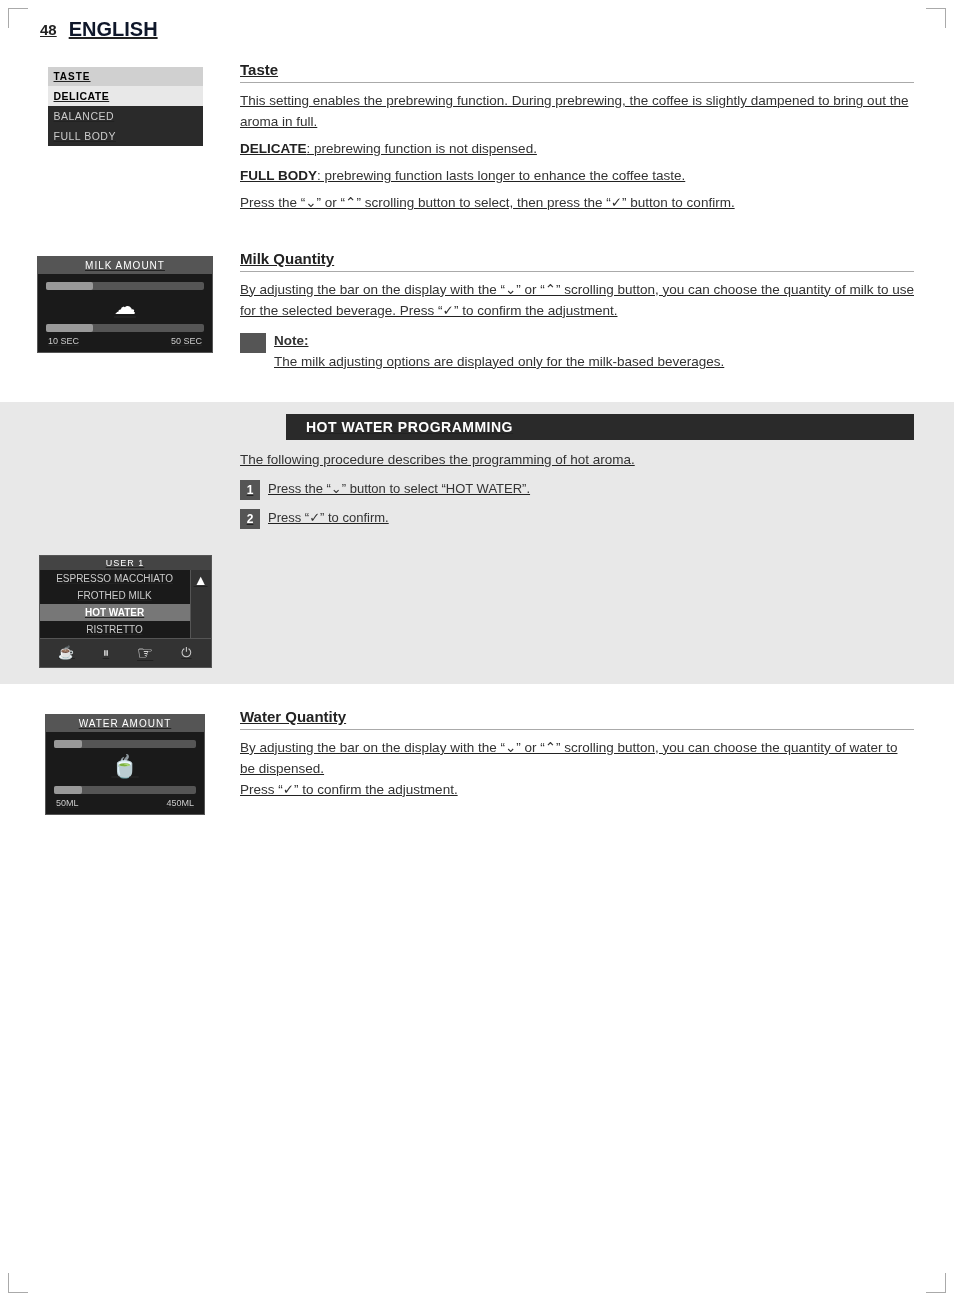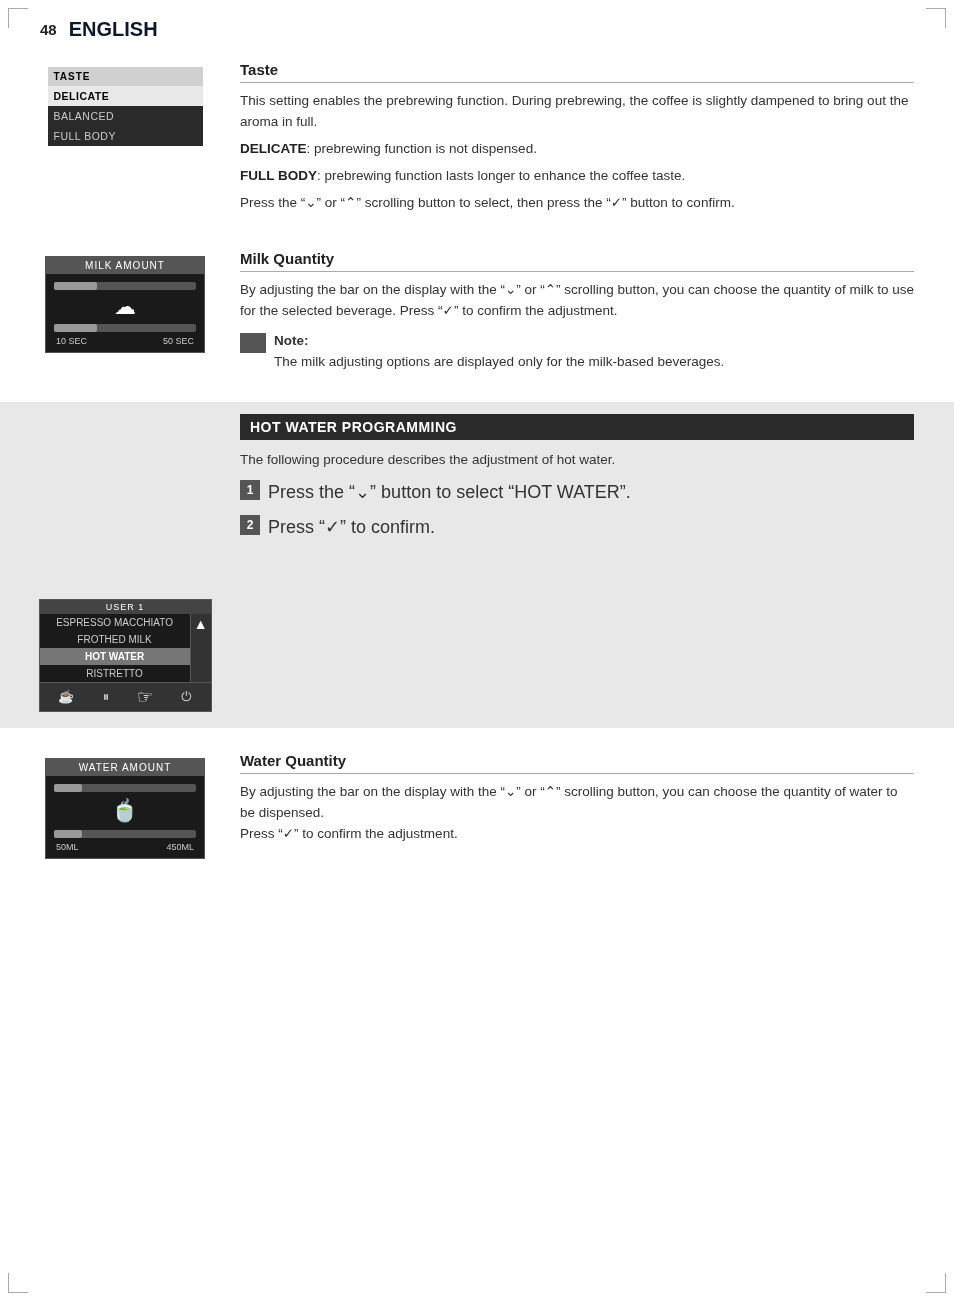--- a/index.html
+++ b/index.html
@@ -13,20 +13,21 @@
       position: relative;
     }
 
     .page {
       width: 954px;
       min-height: 1301px;
       background: #fff;
       position: relative;
       display: flex;
       flex-direction: column;
+      text-decoration: underline;
     }
 
     
     .corner-mark {
       position: absolute;
       width: 20px;
       height: 20px;
       border-color: #aaa;
       border-style: solid;
     }
@@ -99,21 +100,21 @@
       font-weight: bold;
       letter-spacing: 1px;
     }
     .taste-screen .screen-row.normal {
       background: #2a2a2a;
       color: #ccc;
     }
 
     
     .milk-screen {
-      width: 160px;
+      width: 176px;
       border: 1.5px solid #555;
       background: #1a1a1a;
     }
     .milk-screen .milk-header {
       background: #555;
       color: #fff;
       font-size: 10px;
       text-align: center;
       padding: 3px;
       letter-spacing: 1px;
@@ -154,21 +155,20 @@
       border-radius: 2px;
       width: 30%;
     }
 
     
     .menu-screen {
       width: 173px;
       border: 1.5px solid #555;
       background: #1a1a1a;
       position: relative;
-      margin-top: 32px;
     }
     .menu-screen .menu-header {
       background: #444;
       color: #fff;
       font-size: 9px;
       text-align: center;
       padding: 2px;
       letter-spacing: 1px;
     }
     .menu-screen .menu-item {
@@ -256,25 +256,26 @@
       font-weight: bold;
       color: #222;
       margin-bottom: 8px;
       padding-bottom: 4px;
       border-bottom: 1px solid #aaa;
     }
 
     .section-title.hot-water {
       background: #2a2a2a;
       color: #fff;
-      padding: 5px 10px;
+      padding: 5px 20px;
       margin-bottom: 10px;
       font-size: 14px;
       letter-spacing: 0.5px;
       border-bottom: none;
+      margin-left: 46px;
     }
 
     .body-text {
       font-size: 13.5px;
       line-height: 1.55;
       color: #333;
       margin-bottom: 6px;
     }
 
     .body-text b {
@@ -295,21 +296,21 @@
       color: #fff;
       font-size: 12px;
       font-weight: bold;
       width: 20px;
       height: 20px;
       min-width: 20px;
       margin-right: 8px;
       margin-top: 1px;
     }
     .step-text {
-      font-size: 18px;
+      font-size: 13px;
       line-height: 1.5;
       color: #333;
     }
 
     .note-box {
       display: flex;
       align-items: flex-start;
       margin: 10px 0 6px 0;
     }
     .note-icon {
@@ -410,21 +411,21 @@
           </span>
         </div>
       </div>
     </div>
 
     <div style="background:#e8e8e8; margin: 14px 0 0 0;">
       <div class="section-row" style="padding-top:12px; padding-bottom:0;">
         <div class="left-panel" style="visibility:hidden;"></div>
         <div class="right-panel">
           <div class="section-title hot-water">HOT WATER PROGRAMMING</div>
-          <p class="body-text">The following procedure describes the adjustment of hot water.</p>
+          <p class="body-text">The following procedure describes the programming of hot aroma.</p>
           <div class="step-row">
             <span class="step-num">1</span>
             <span class="step-text">Press the “⌄” button to select “HOT WATER”.</span>
           </div>
           <div class="step-row">
             <span class="step-num">2</span>
             <span class="step-text">Press “✓” to confirm.</span>
           </div>
         </div>
       </div>

